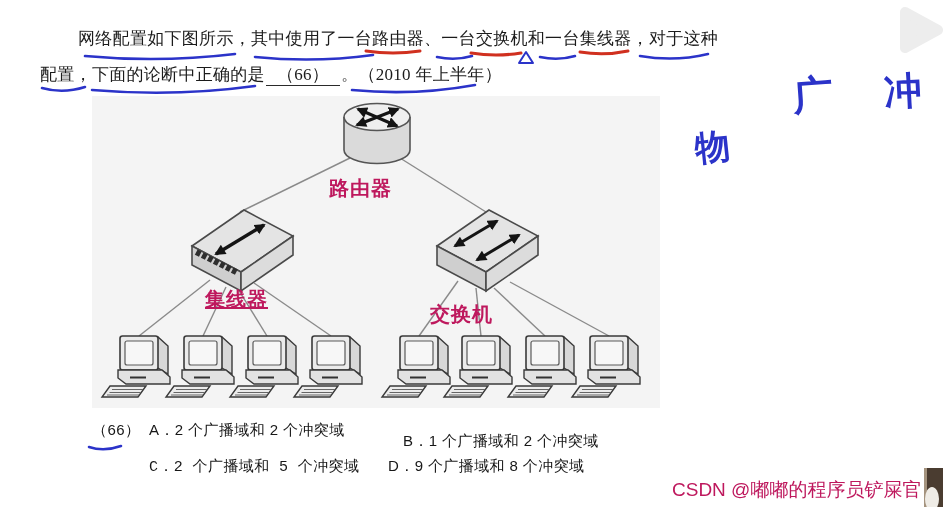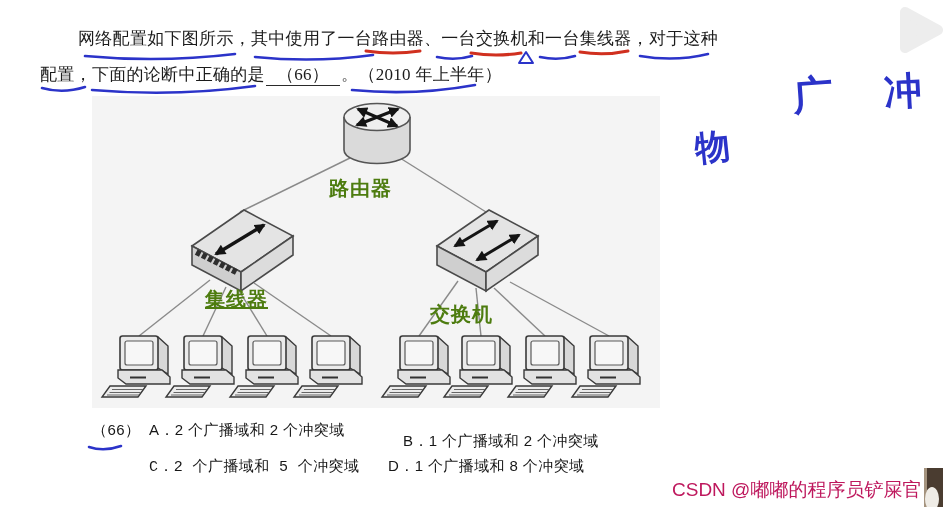--- a/index.html
+++ b/index.html
@@ -16,21 +16,21 @@
   }
   #qline1{left:78px;top:29px;}
   #qline2{left:40px;top:65px;}
   .blank{
     display:inline-block;border-bottom:1.6px solid #2a2a2a;
     padding:0 11px;margin:0 1px;
   }
   
   #diagram-svg{position:absolute;left:0;top:0;width:943px;height:507px;z-index:1;pointer-events:none;}
   .devlabel{
-    position:absolute;z-index:2;color:#4d7c0f;font-weight:bold;
+    position:absolute;z-index:2;color:#be185d;font-weight:bold;
     font-size:20px;white-space:nowrap;letter-spacing:1px;
     font-family:"Liberation Serif","DejaVu Serif",serif;
   }
   #label-router{left:329px;top:175px;}
   #label-hub{left:205px;top:286px;text-decoration:underline;}
   #label-switch{left:430px;top:301px;}
   
   .optrow{
     position:absolute;z-index:2;color:#171717;font-size:15px;font-weight:500;
     white-space:nowrap;letter-spacing:0.4px;
@@ -173,21 +173,21 @@
 <div class="optrow" id="opt-a">
   <span>A．</span><span>2 个广播域和 2 个冲突域</span>
 </div>
 <div class="optrow" id="opt-b">
   <span>B．</span><span>1 个广播域和 2 个冲突域</span>
 </div>
 <div class="optrow" id="opt-c">
   <span>C．</span><span>2 个广播域和 5 个冲突域</span>
 </div>
 <div class="optrow" id="opt-d">
-  <span>D．</span><span>1 个广播域和 8 个冲突域</span>
+  <span>D．</span><span>9 个广播域和 8 个冲突域</span>
 </div>
 
 <div class="pen-char" id="pen-guang">广</div>
 <div class="pen-char" id="pen-chong">冲</div>
 <div class="pen-char" id="pen-wu">物</div>
 
 <svg id="pen-svg" viewBox="0 0 943 507" xmlns="http://www.w3.org/2000/svg">
 
   <g stroke="#2b33c9" stroke-width="2.6" fill="none" stroke-linecap="round">
     <path d="M85,56 Q160,63 235,54"></path>

